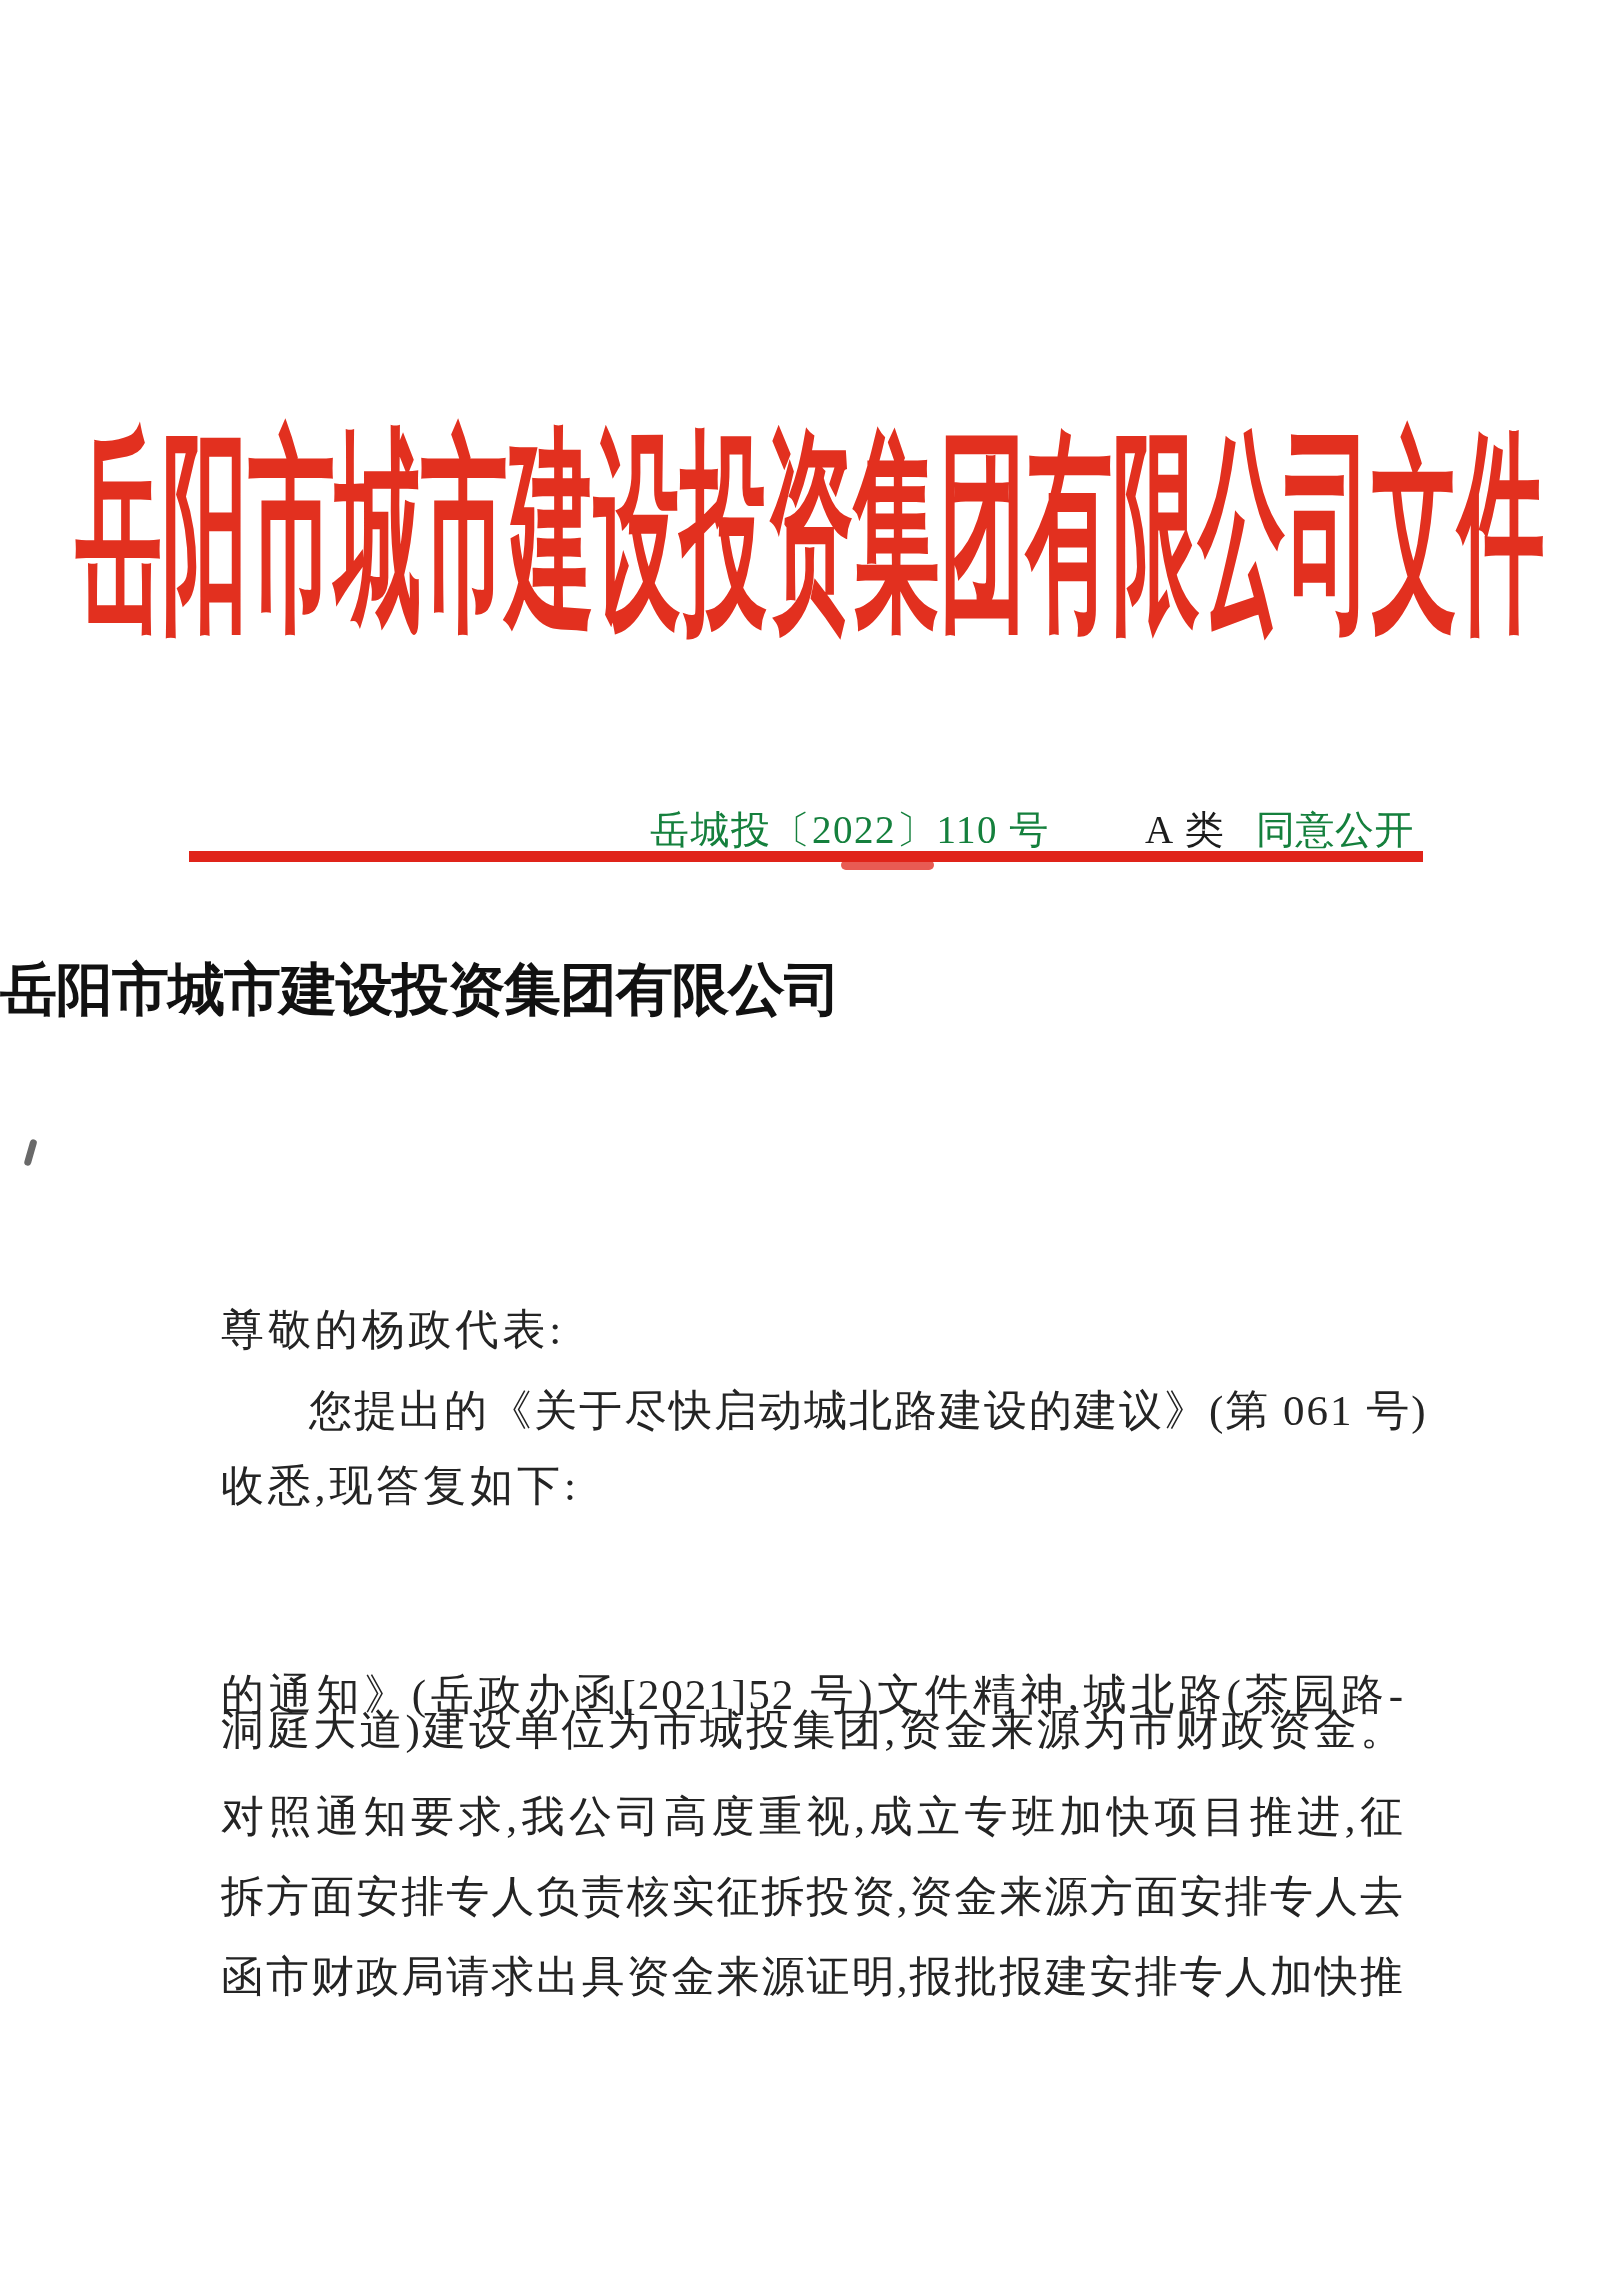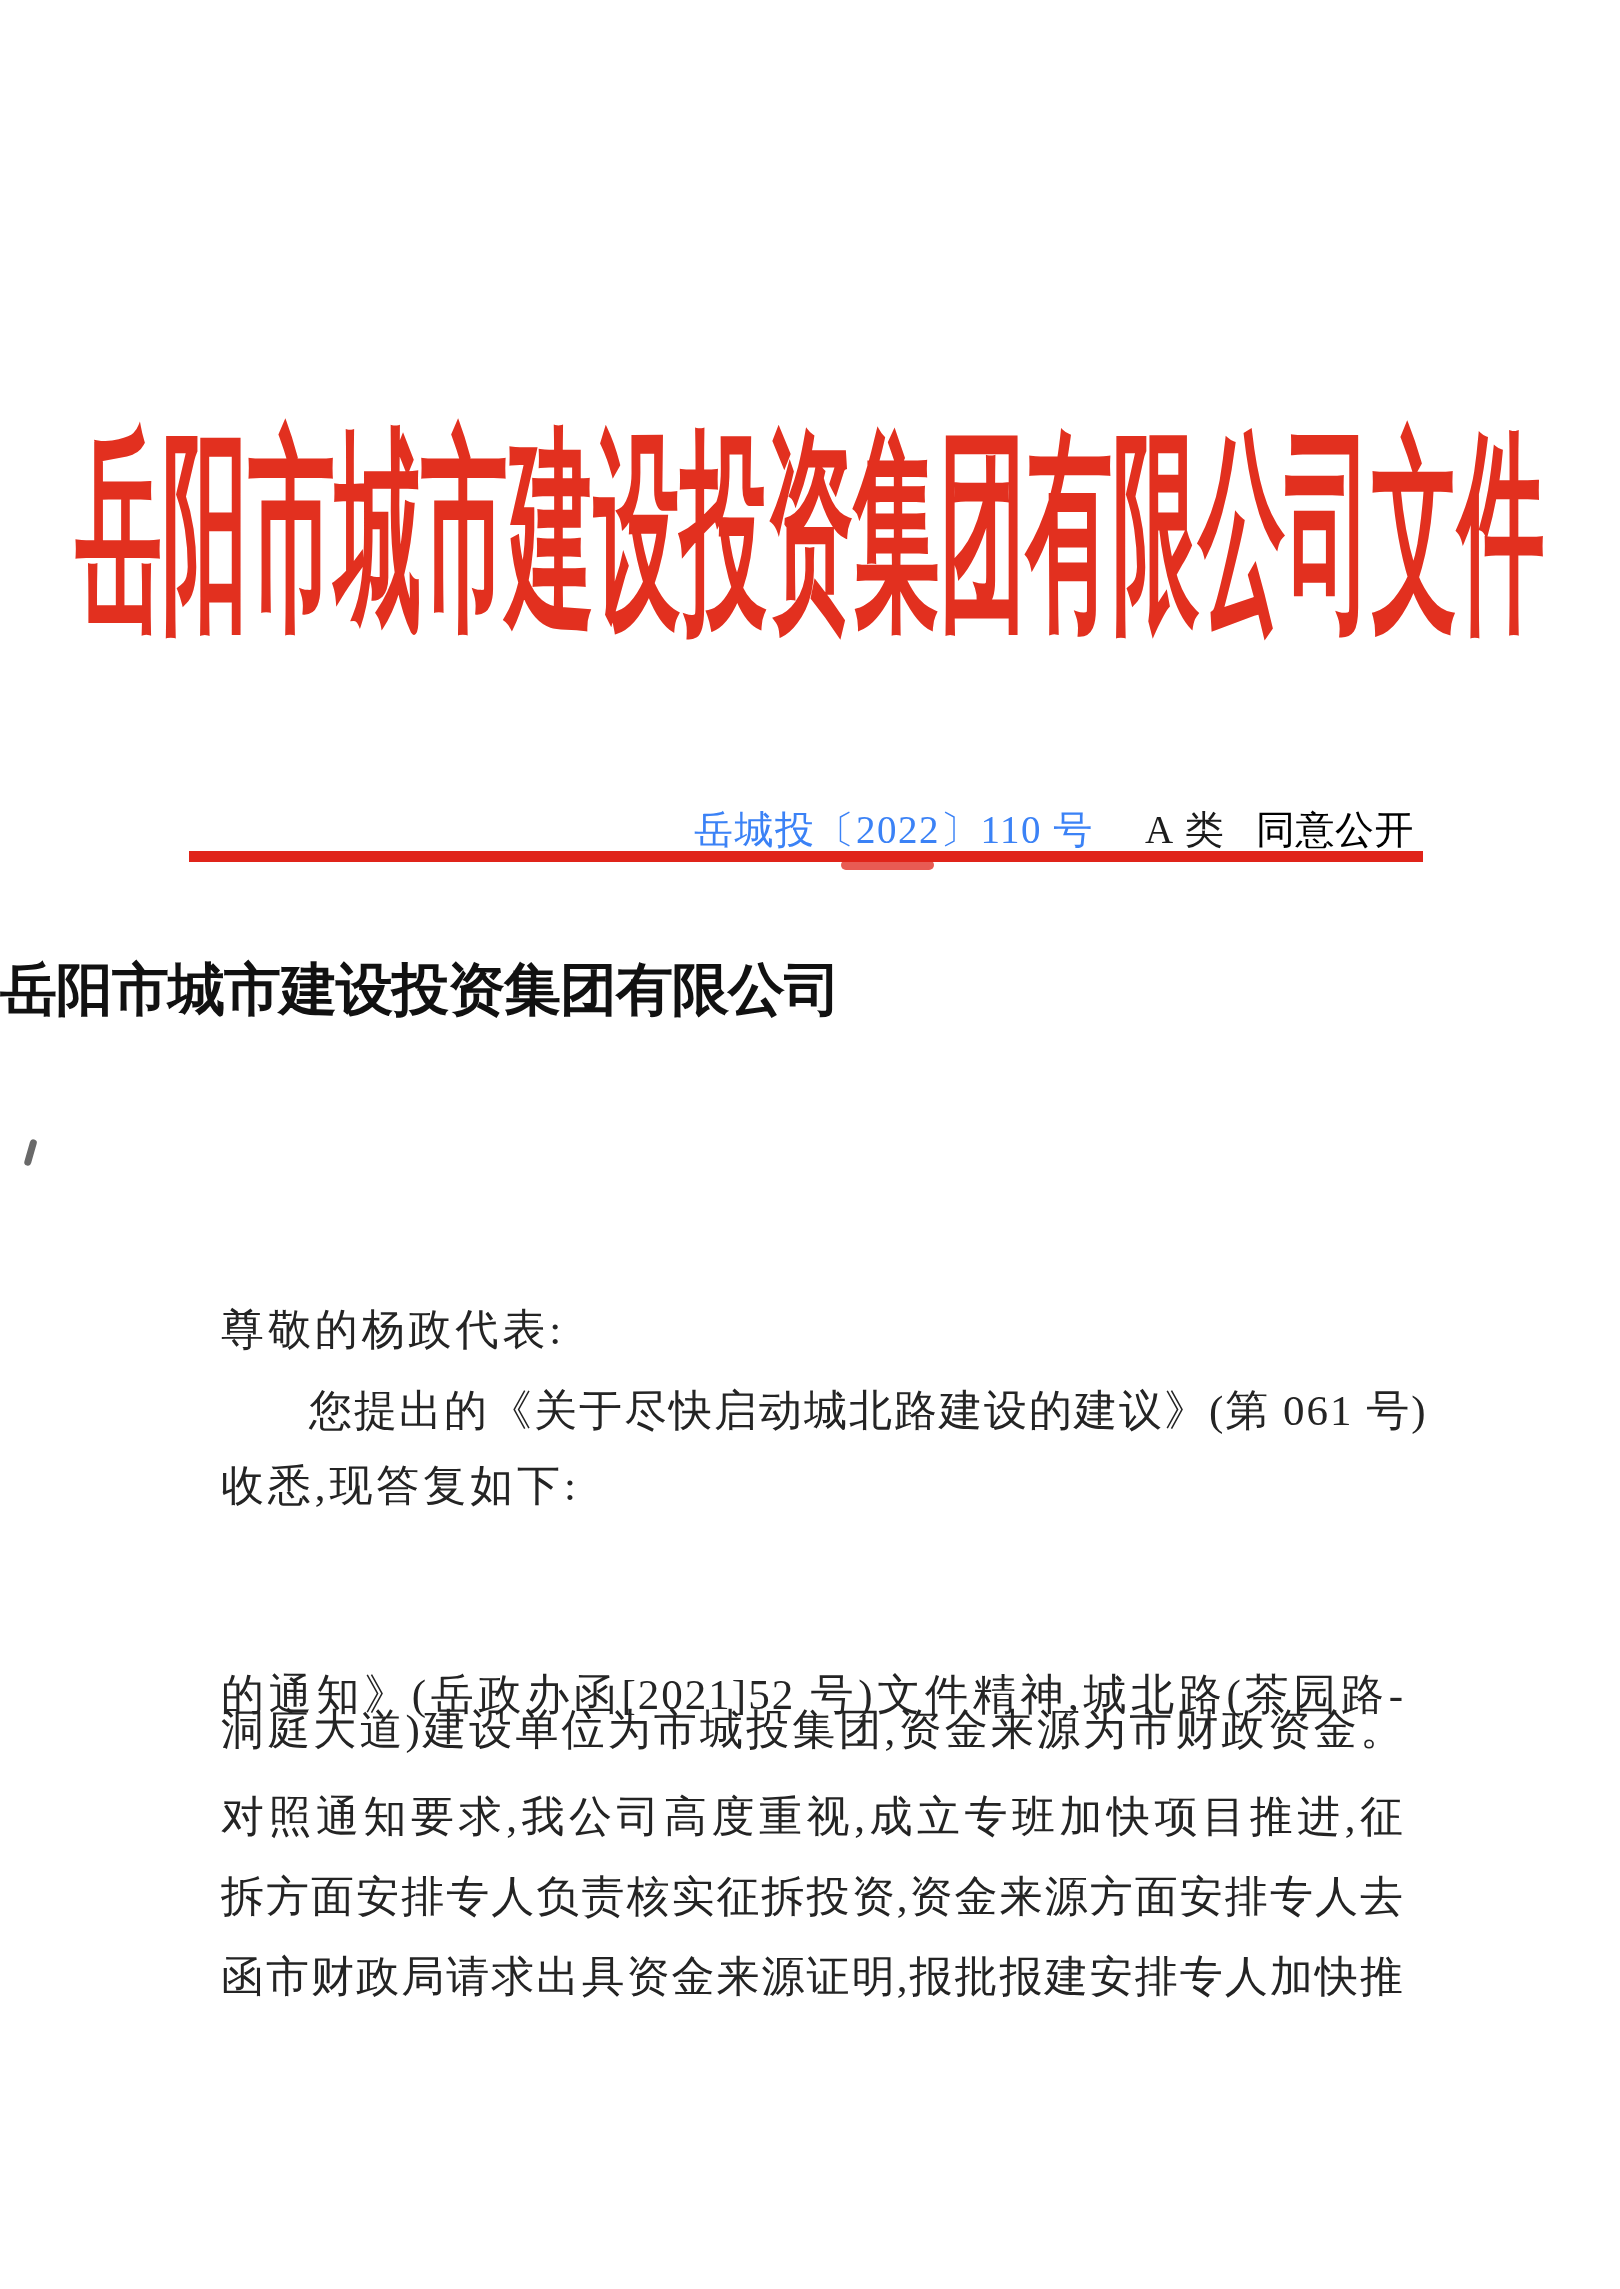--- a/index.html
+++ b/index.html
@@ -29,43 +29,42 @@
     white-space: nowrap;
   }
 
   
   .doc-number {
     position: absolute;
     top: 808px;
     left: 650px;
     font-size: 39px;
     line-height: 43px;
-    color: #3b82f6;
+    color: #15803d;
     letter-spacing: 1.5px;
     white-space: nowrap;
-    margin-left: 44px;
   }
   .doc-category {
     position: absolute;
     top: 808px;
     left: 1145px;
     font-size: 39px;
     line-height: 43px;
     color: #1c1c1c;
     letter-spacing: 2px;
     white-space: nowrap;
     text-align: center;
   }
   .doc-publicity {
     position: absolute;
     top: 808px;
     left: 1256px;
     font-size: 39px;
     line-height: 43px;
-    color: #000000;
+    color: #15803d;
     letter-spacing: 0.5px;
     white-space: nowrap;
   }
 
   
   .red-rule {
     position: absolute;
     top: 851px;
     left: 189px;
     width: 1234px;

